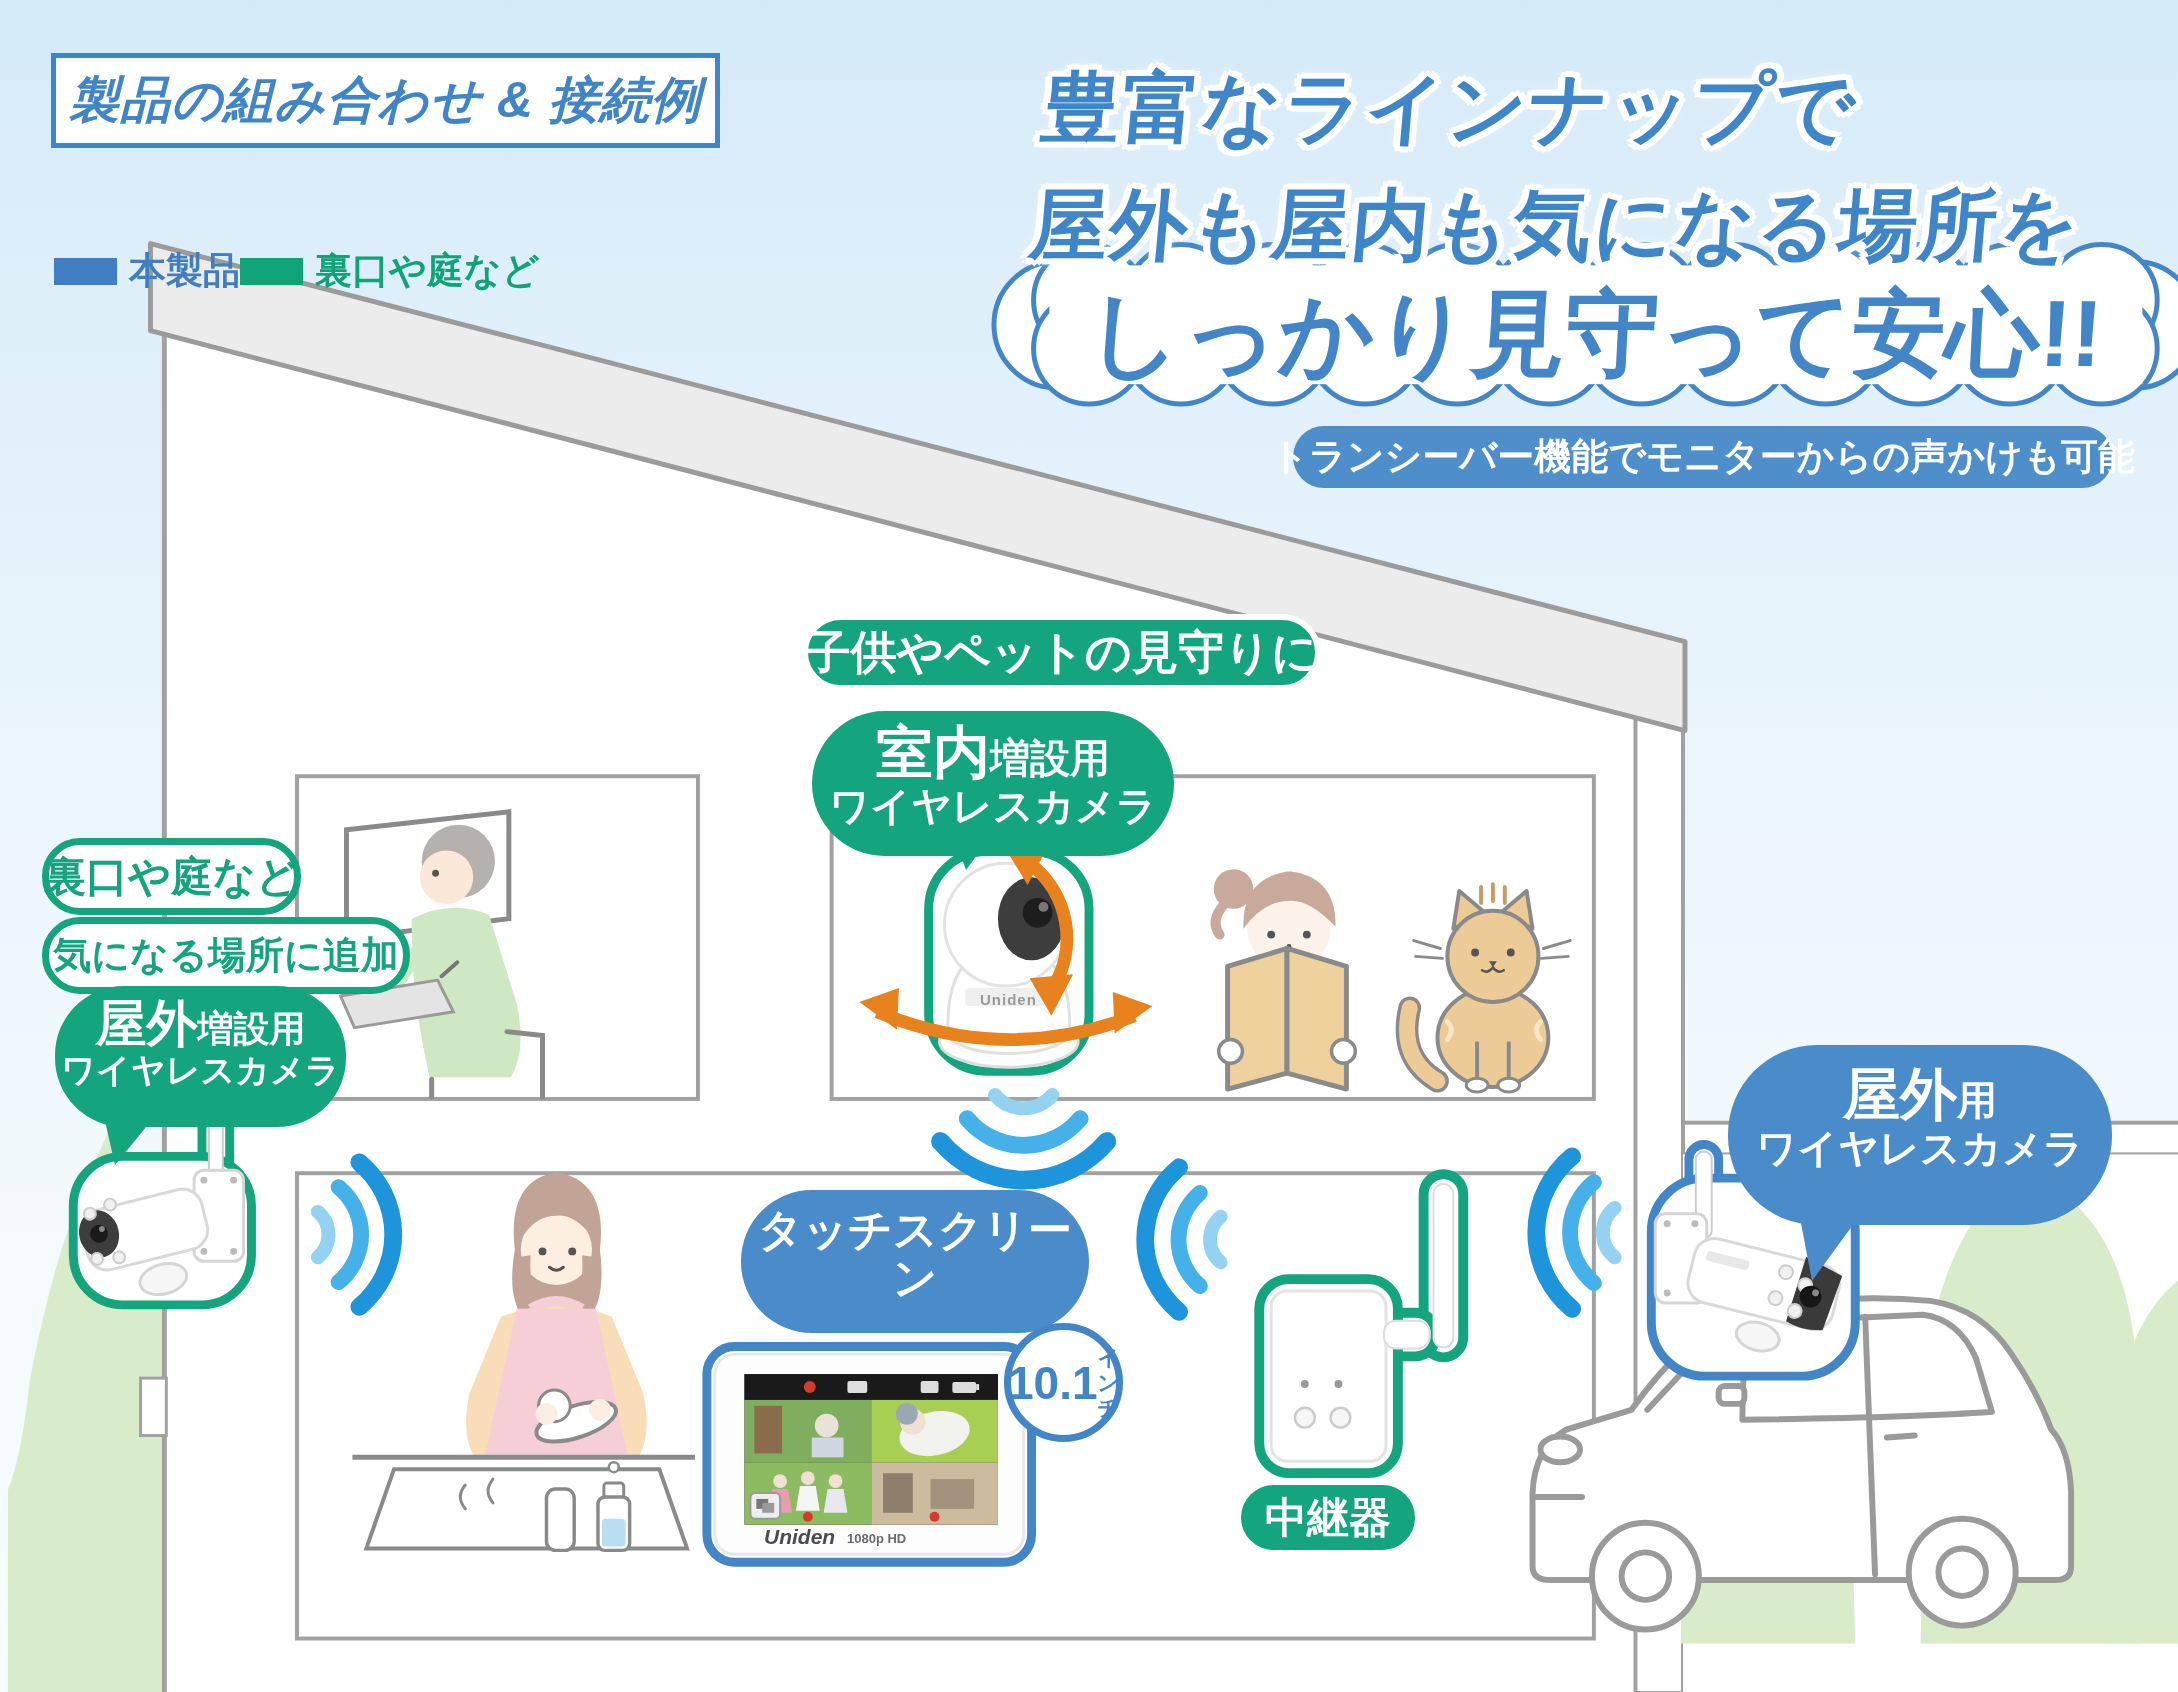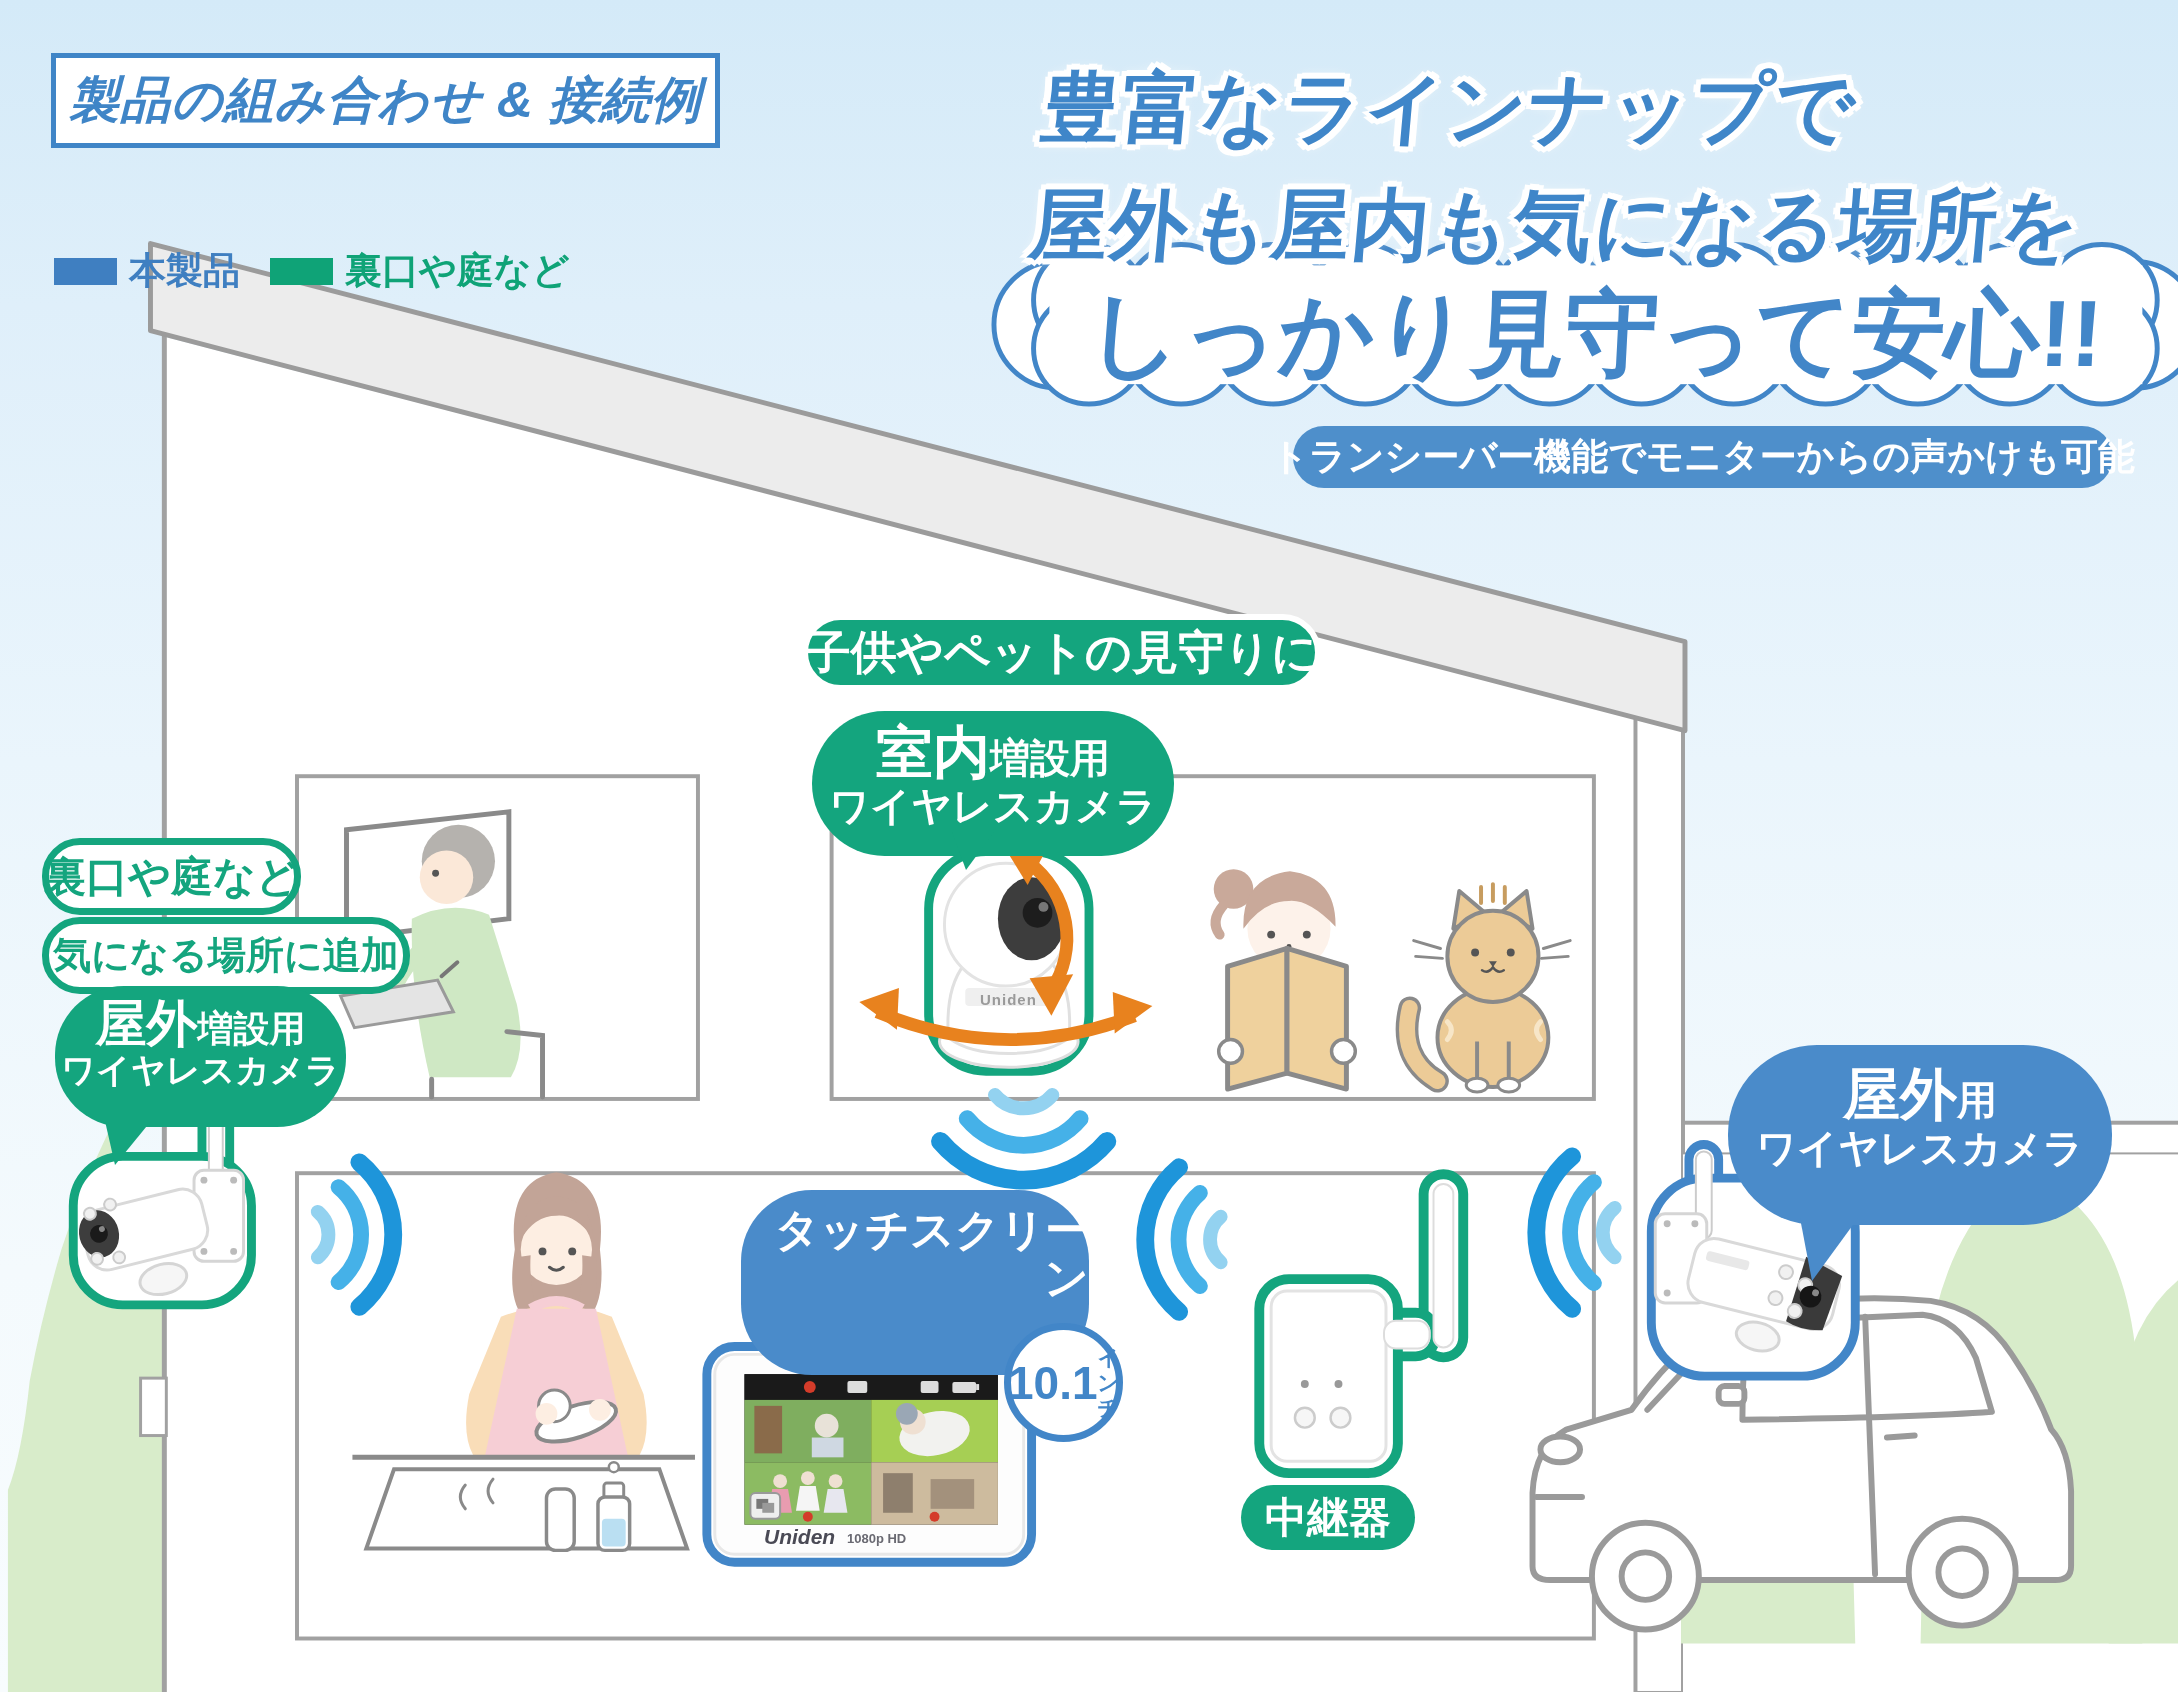--- a/index.html
+++ b/index.html
@@ -4,21 +4,21 @@
 <style>
   * { margin:0; padding:0; box-sizing:border-box; }
   html,body { background:#fff; }
   body { font-family:"Liberation Sans","DejaVu Sans",sans-serif; }
   #stage { position:relative; width:2178px; height:1693px; overflow:hidden;
     background:linear-gradient(180deg,#d4eaf8 0%,#dfeffa 18%,#eaf5fc 45%,#f4fafd 75%,#f8fcfe 100%); }
   #scene { position:absolute; left:0; top:0; }
   .abs { position:absolute; }
   .title-box { left:51px; top:53px; width:669px; height:95px; background:#fff; border:5px solid #3f85c7;
     color:#3f85c7; font-size:50px; font-weight:bold; display:flex; align-items:center; justify-content:center; letter-spacing:1px;font-style:italic; }
-  .legend { left:54px; top:246px; display:flex; gap:30px; align-items:center; }
+  .legend { left:54px; top:246px; display:flex; align-items:center; }
   .legend-item { display:flex; align-items:center; gap:12px; font-size:37px; font-weight:bold; }
   .swatch { width:63px; height:27px; display:inline-block; }
   .sw-blue { background:#3f7fc1; } .sw-green { background:#0fa377; }
   .lg-blue { color:#3f7fc1; } .lg-green { color:#0fa377; }
 
   .headline { color:#3f86c9; font-weight:bold; font-size:78px; transform:skewX(-5deg); letter-spacing:2px; white-space:nowrap;
     text-shadow:-5px -5px 0 #fff,5px -5px 0 #fff,-5px 5px 0 #fff,5px 5px 0 #fff,0 -6px 0 #fff,0 6px 0 #fff,-7px 0 0 #fff,7px 0 0 #fff,0 0 14px #fff; }
   .hl1 { left:1042px; top:57px; }
   .hl2 { left:1030px; top:174px; }
   .cloud-text { left:1040px; top:271px; width:1109px; text-align:center; color:#4286c8; font-weight:bold;
@@ -37,21 +37,21 @@
   .badge-backyard-2 { left:42px;  top:917px; width:368px; height:77px; font-size:38px; }
   .badge-garage-1   { left:1760px; top:911px; width:253px; height:75px; font-size:42px; }
   .badge-garage-2   { left:1731px; top:984px; width:341px; height:77px; font-size:42px; }
 
   .bubble { color:#fff; font-weight:bold; text-align:center; }
   .bubble-green { background:#14a57e; }
   .bubble-blue  { background:#4a8bca; }
   .bubble-indoor   { left:812px;  top:693px;  width:362px; height:145px; border-radius:73px; padding-top:10px;margin-top:18px; }
   .bubble-backyard { left:55px;   top:986px;  width:291px; height:141px; border-radius:69px; padding-top:10px; }
   .bubble-garage   { left:1728px; top:1045px; width:384px; height:180px; border-radius:89px; padding-top:18px; }
-  .bubble-monitor  { left:741px;  top:1190px; width:348px; height:185px; border-radius:71px; padding-top:16px;text-align:right; }
+  .bubble-monitor  { left:741px;  top:1190px; width:348px; height:143px; border-radius:71px; padding-top:16px; }
   .bline { display:flex; align-items:baseline; justify-content:center; line-height:1.1; }
   .fz58 { font-size:57px; } .fz52 { font-size:51px; } .fz44 { font-size:44px; }
   .fz40 { font-size:40px; } .fz36 { font-size:36px; } .fz34 { font-size:34px; }
 
   .tail { width:0; height:0; }
   .tail-indoor   { left:952px;  top:832px;  border-left:14px solid transparent; border-right:28px solid transparent; border-top:38px solid #14a57e; }
   .tail-backyard { left:105px;  top:1121px; border-left:10px solid transparent; border-right:36px solid transparent; border-top:44px solid #14a57e; }
   .tail-garage   { left:1800px; top:1218px; border-left:12px solid transparent; border-right:46px solid transparent; border-top:63px solid #4a8bca; }
 
   .size-circle { left:1004px; top:1323px; width:119px; height:119px; border-radius:50%; background:#fff; border:7px solid #4286c8;

